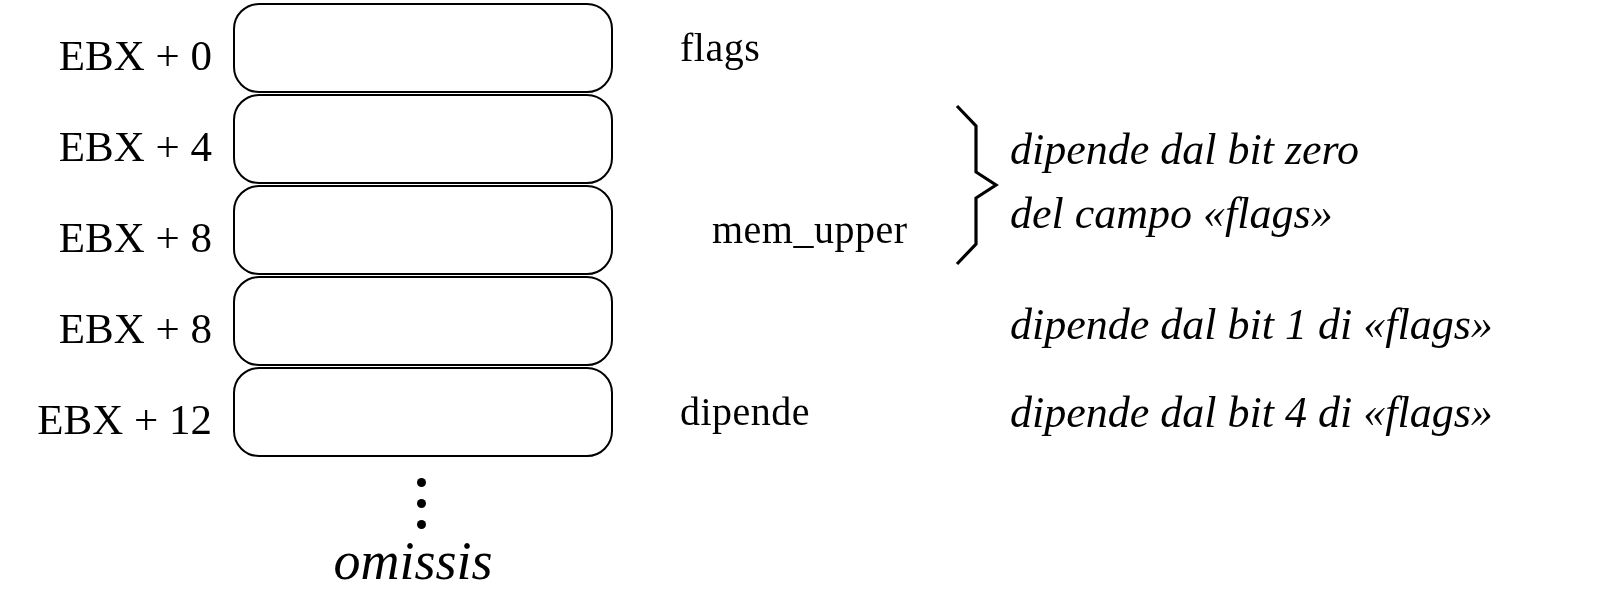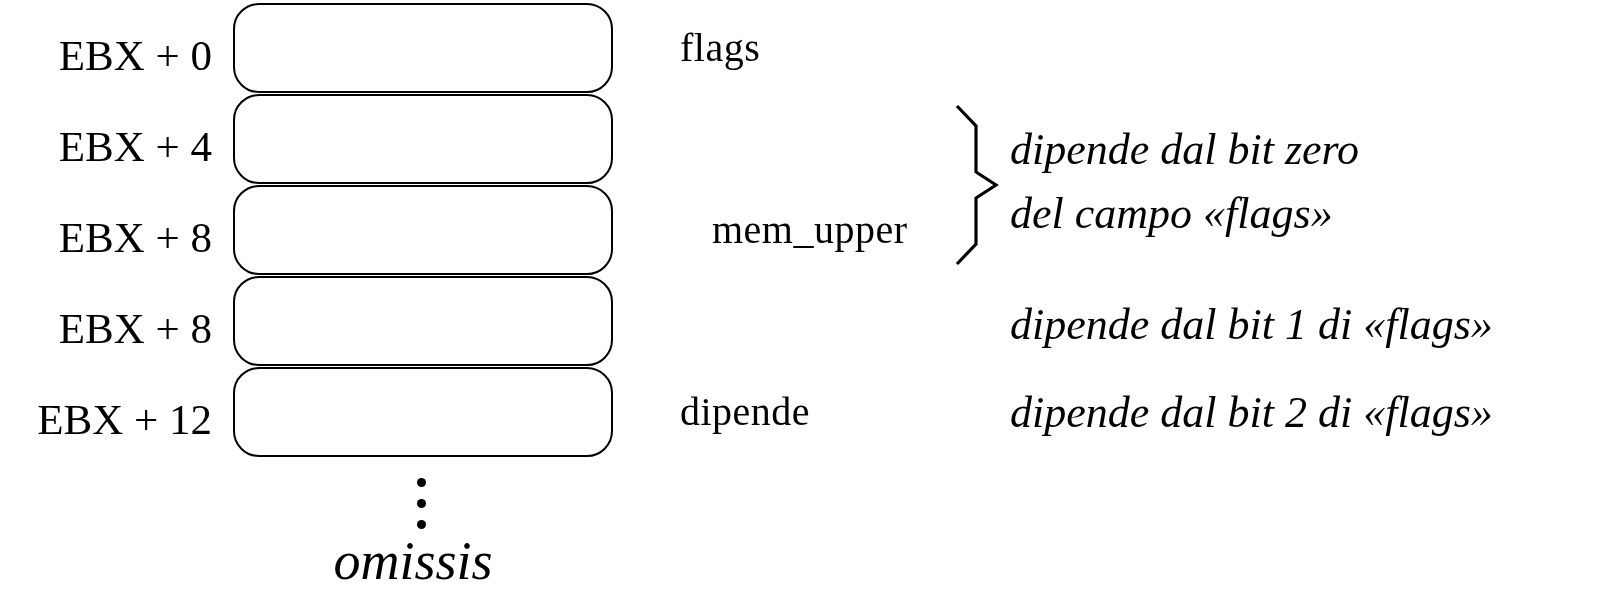--- a/index.html
+++ b/index.html
@@ -136,21 +136,21 @@
   <div class="field-name" style="top:210px;margin-left:32px;">mem_upper</div>
   <div class="field-name" style="top:392px;">dipende</div>
 
   <svg class="brace-svg" viewBox="0 0 70 175">
     <polyline points="12,11 31,31 31,77 51,90 31,103 31,149 12,169" fill="none" stroke="#000000" stroke-width="3.2" stroke-linejoin="miter" stroke-linecap="butt"></polyline>
   </svg>
 
   <div class="note" style="top:128px;">dipende dal bit zero</div>
   <div class="note" style="top:192px;">del campo «flags»</div>
   <div class="note" style="top:303px;">dipende dal bit 1 di «flags»</div>
-  <div class="note" style="top:391px;">dipende dal bit 2 di «flags»</div>
+  <div class="note" style="top:391px;">dipende dal bit 4 di «flags»</div>
 
   <div class="vdots">
     <div class="vdot"></div>
     <div class="vdot"></div>
     <div class="vdot"></div>
   </div>
 
   <div class="omissis">omissis</div>
 
 </div>

